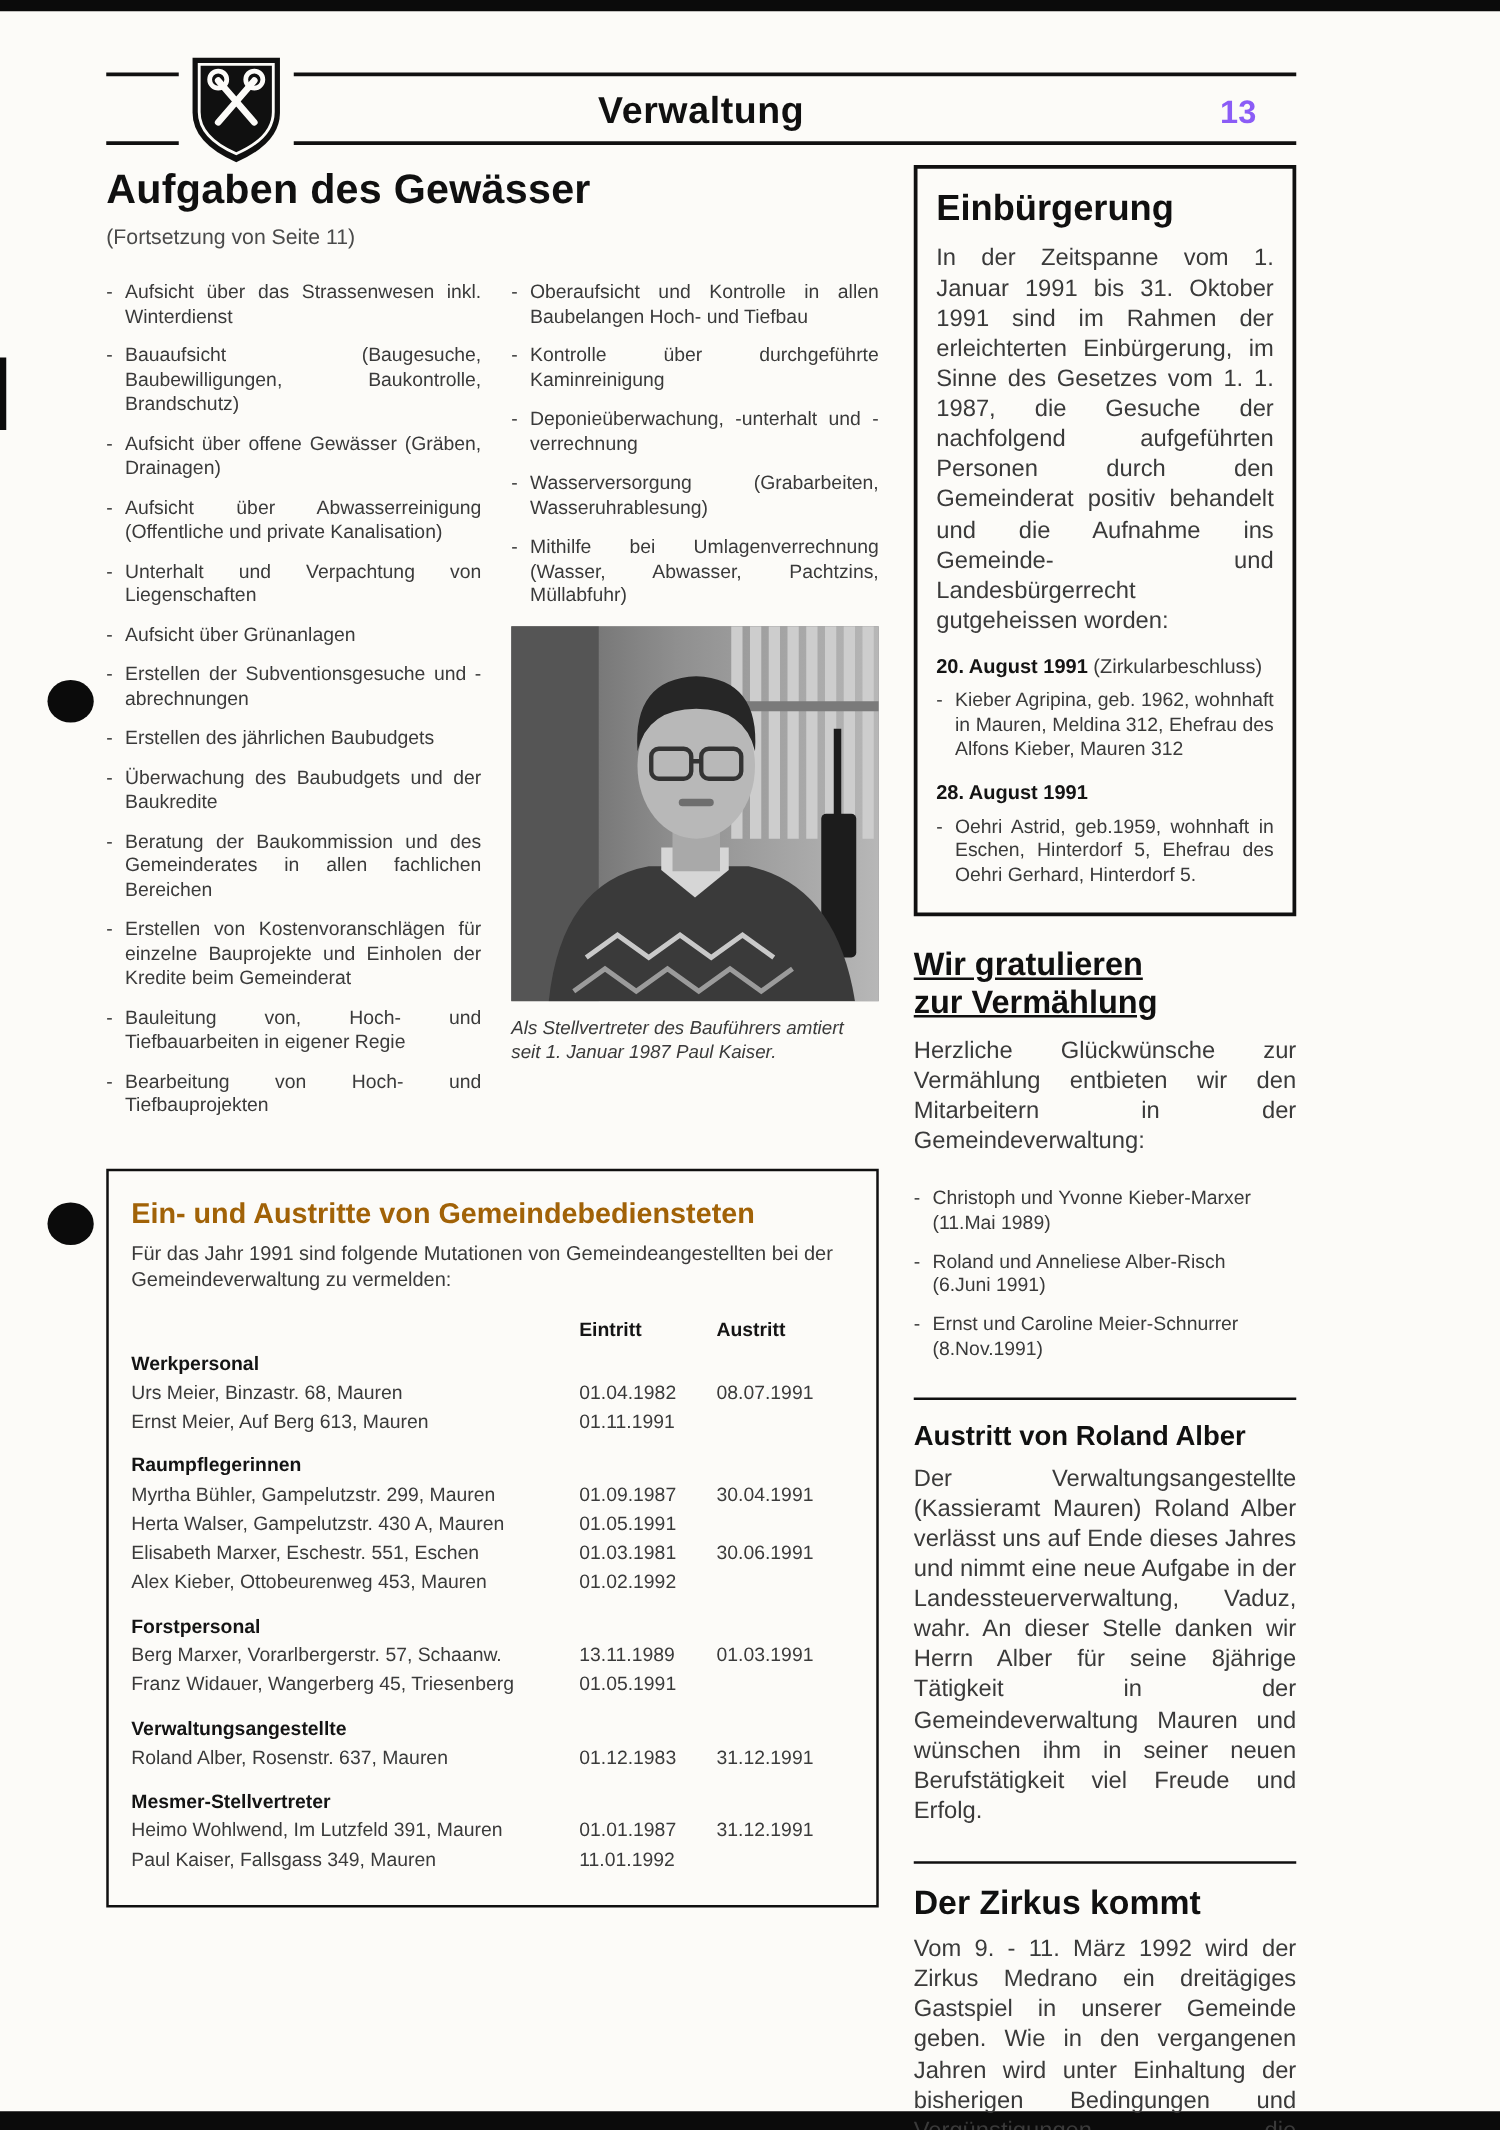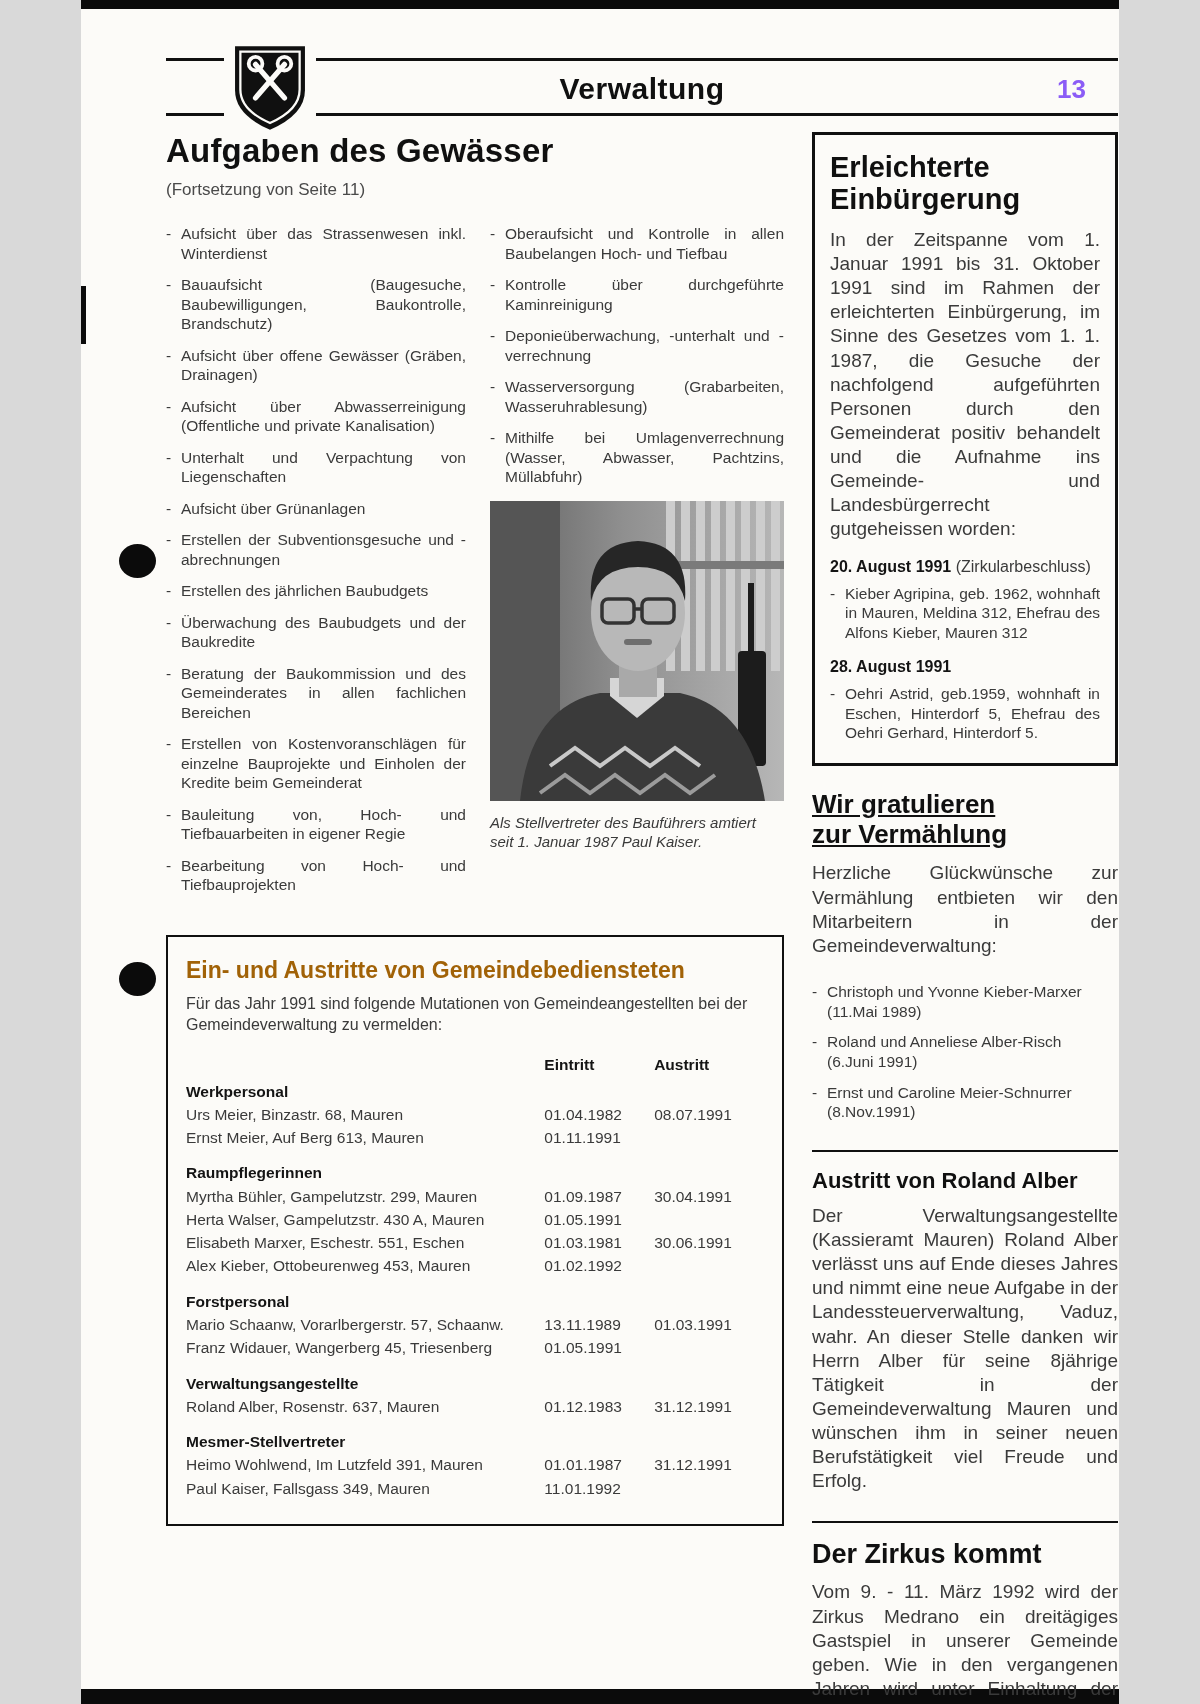--- a/index.html
+++ b/index.html
@@ -1,18 +1,18 @@
 <!DOCTYPE html>
 <html lang="de"><head>
 <meta charset="utf-8">
 <style>
   * { margin:0; padding:0; box-sizing:border-box; }
   html,body { background:#d9d9d9; }
   body { font-family:"Liberation Sans", sans-serif; }
-  .page { position:relative; width:1038px; height:1704px; background:#fcfbf8; color:#3a3a3a; overflow:hidden; margin:0 auto; }
+  .page { position:relative; width:1200px; height:1704px; background:#fcfbf8; color:#3a3a3a; overflow:hidden; margin:0 auto; }
 
   
   .bar-top { position:absolute; top:0; left:0; width:1200px; height:9px; background:#0b0b0b; }
   .bar-bottom { position:absolute; bottom:0; left:0; width:1200px; height:15px; background:#0b0b0b; }
   .edge-mark { position:absolute; left:0; top:286px; width:5px; height:58px; background:#0b0b0b; }
   .punch { position:absolute; left:38px; width:37px; height:34px; background:#0b0b0b; border-radius:50%; }
   .punch1 { top:544px; }
   .punch2 { top:962px; }
 
   .content { position:absolute; top:58px; left:85px; width:952px; }
@@ -291,21 +291,21 @@
               <tr>
                   <td>Alex Kieber, Ottobeurenweg 453, Mauren</td>
                   <td>01.02.1992</td>
                   <td></td>
                 </tr>
 
               <tr class="group-row">
                   <td colspan="3">Forstpersonal</td>
                 </tr>
               <tr>
-                  <td>Mario Schaanw, Vorarlbergerstr. 57, Schaanw.</td>
+                  <td>Berg Marxer, Vorarlbergerstr. 57, Schaanw.</td>
                   <td>13.11.1989</td>
                   <td>01.03.1991</td>
                 </tr>
               <tr>
                   <td>Franz Widauer, Wangerberg 45, Triesenberg</td>
                   <td>01.05.1991</td>
                   <td></td>
                 </tr>
 
               <tr class="group-row">
@@ -332,21 +332,20 @@
                 </tr>
             </tbody>
           </table>
         </div>
       </div>
 
       <div class="right-col">
 
         <div class="side-box">
           <div class="side-box-title">
-            <span style="display:block">Erleichterte</span>
             <span style="display:block">Einbürgerung</span>
           </div>
           <div class="side-par">In der Zeitspanne vom 1. Januar 1991 bis 31. Oktober 1991 sind im Rahmen der erleichterten Einbürgerung, im Sinne des Gesetzes vom 1. 1. 1987, die Gesuche der nachfolgend aufgeführten Personen durch den Gemeinderat positiv behandelt und die Aufnahme ins Gemeinde- und Landesbürgerrecht gutgeheissen worden:</div>
 
           <div class="entry-date">
             <span>20. August 1991</span><span class="plain"> (Zirkularbeschluss)</span>
           </div>
           <div class="bullet">
               <span class="dash">-</span>
               <span class="btxt">Kieber Agripina, geb. 1962, wohnhaft in Mauren, Meldina 312, Ehefrau des Alfons Kieber, Mauren 312</span>

